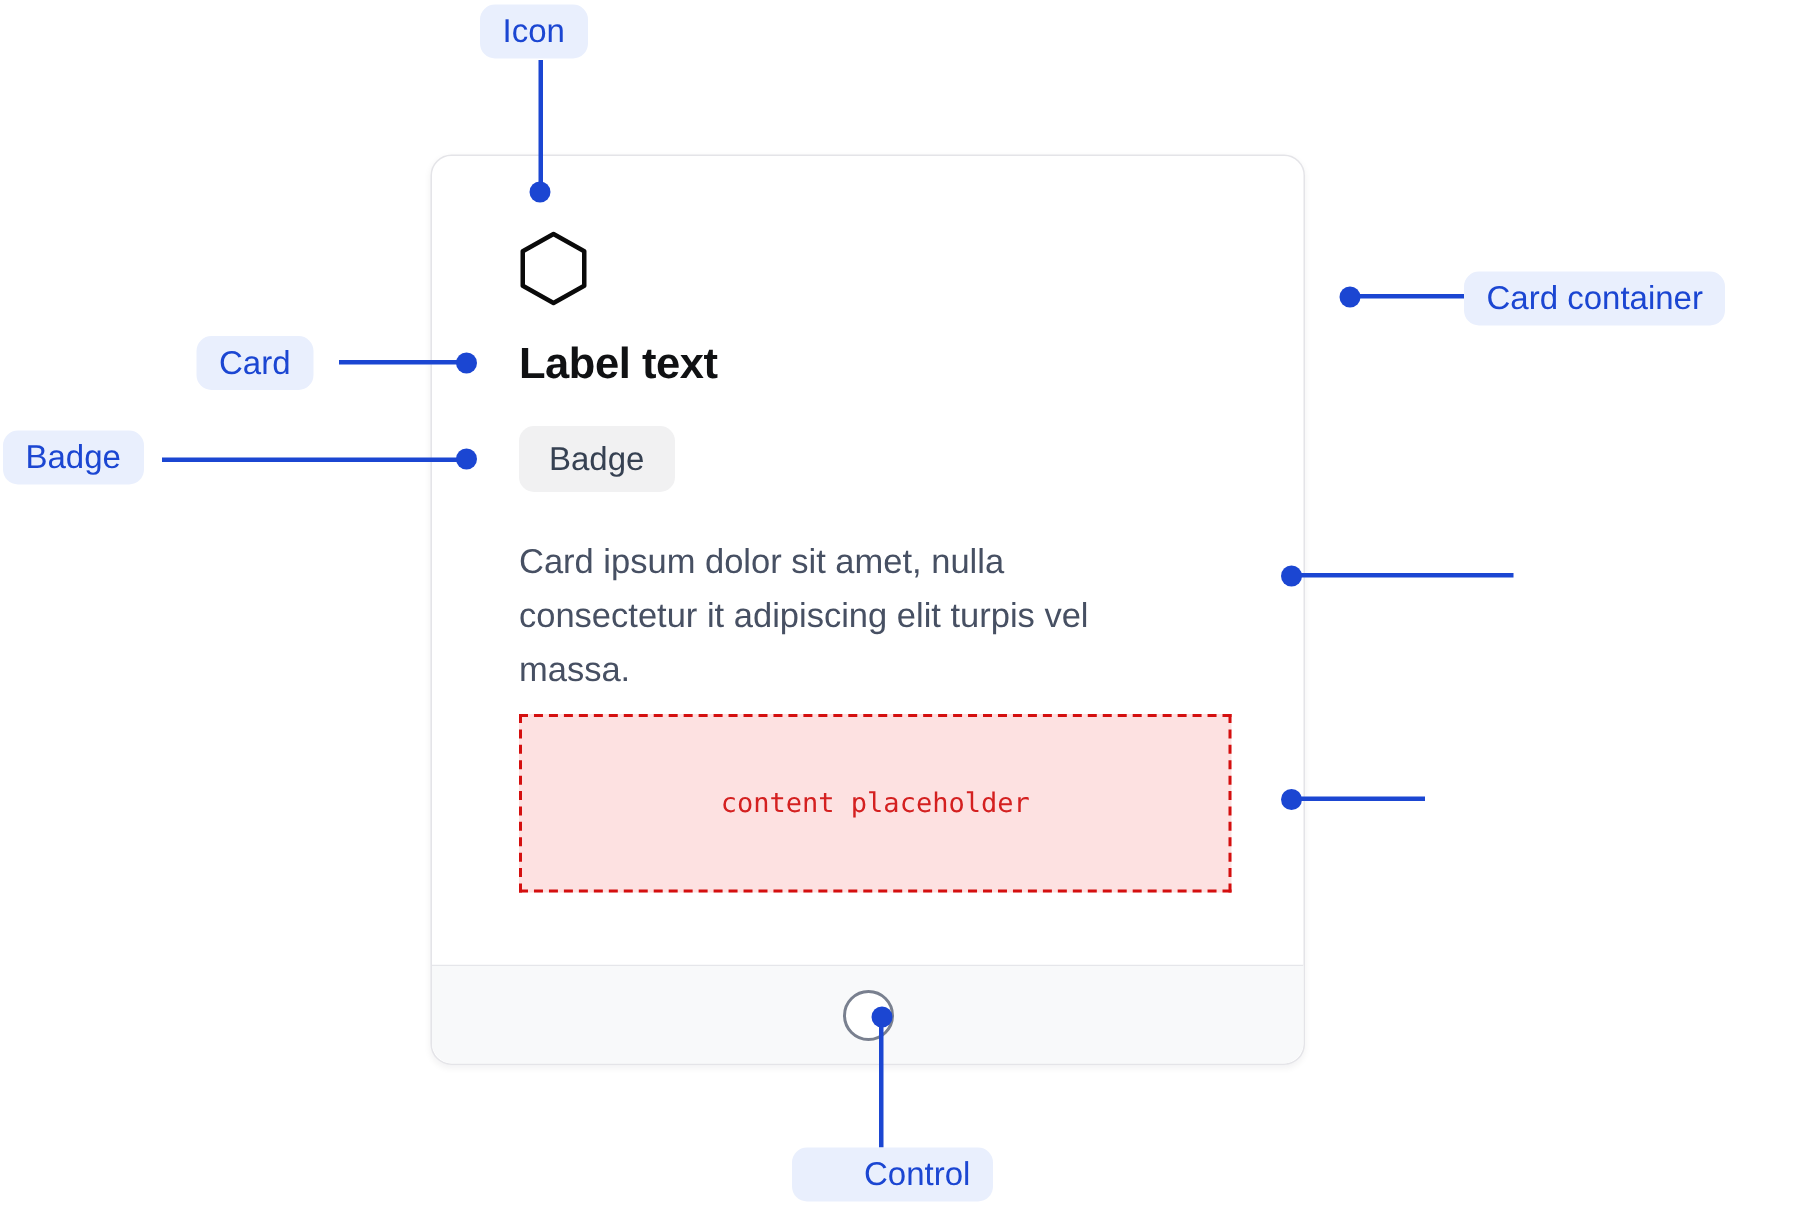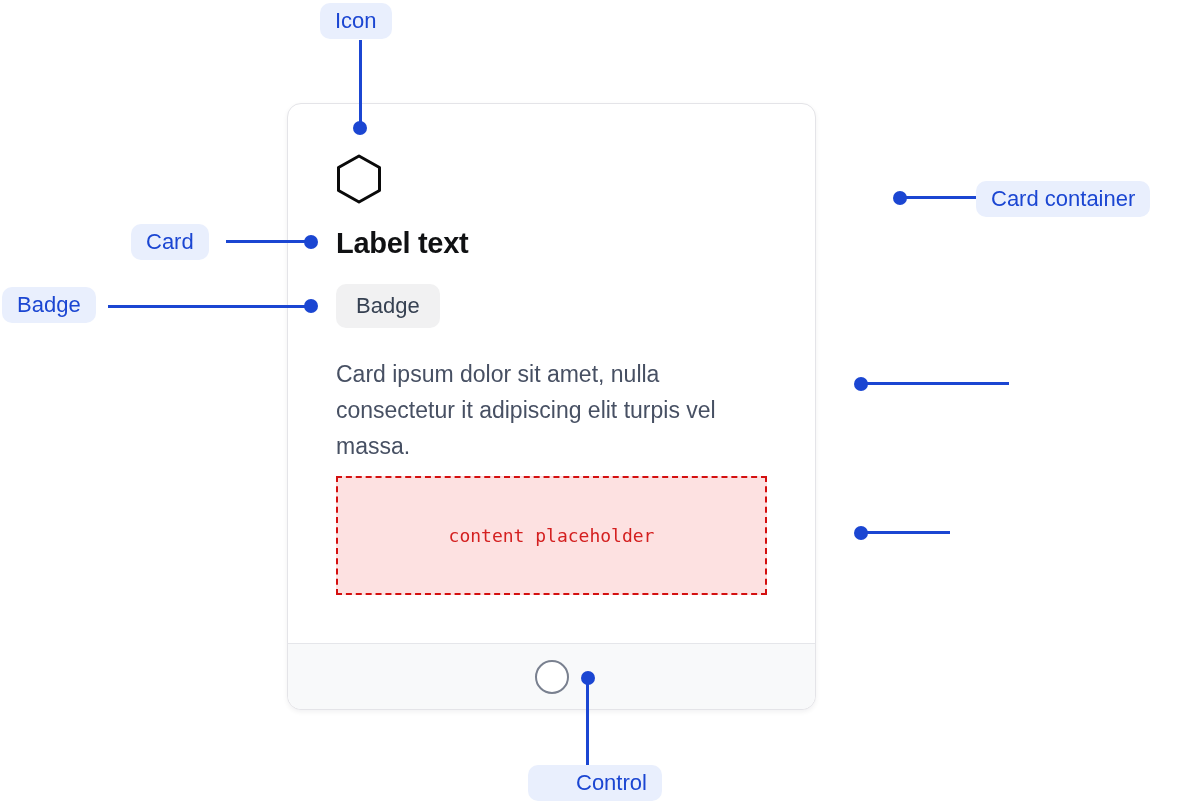--- a/index.html
+++ b/index.html
@@ -1,24 +1,25 @@
 <!DOCTYPE html>
 <html style="--annotation-text: #1b46d2; --annotation-line: #1b46d2; --annotation-pill-bg: #e9effd; --card-bg: #ffffff; --card-border: #e4e4e8; --label-text-color: #101113; --badge-bg: #f1f1f2; --badge-text-color: #364152; --description-color: #475063; --placeholder-bg: #fde1e1; --placeholder-border: #d40f0f; --placeholder-text-color: #d42020; --footer-bg: #f8f9fa; --footer-border: #e5e6ea; --control-border: #79808f;"><head>
 <meta charset="utf-8">
 <style>
   html,body{margin:0;padding:0;background:#ffffff;}
   body{font-family:"Liberation Sans", sans-serif;}
   .stage{position:relative;width:1198px;height:806px;background:#fff;overflow:hidden;}
 
   
   .card{
-    position:absolute;left:287px;top:103px;width:529px;height:607px;
+    position:absolute;left:287px;top:103px;width:583px;height:607px;
     background:var(--card-bg);border:1px solid var(--card-border);
     border-radius:14px;box-sizing:border-box;
     box-shadow:0 2px 5px rgba(16,24,40,.06);
+    padding-left:10px;
   }
   .card-body{padding:50px 48px 0;}
   .hex{display:block;width:46px;height:50px;}
   .label-text{
     margin:22px 0 0;font-size:29px;line-height:34px;font-weight:700;
     color:var(--label-text-color);letter-spacing:-.3px;
   }
   .badge{
     display:block;width:fit-content;margin-top:24px;padding:8px 20px;
     background:var(--badge-bg);color:var(--badge-text-color);

